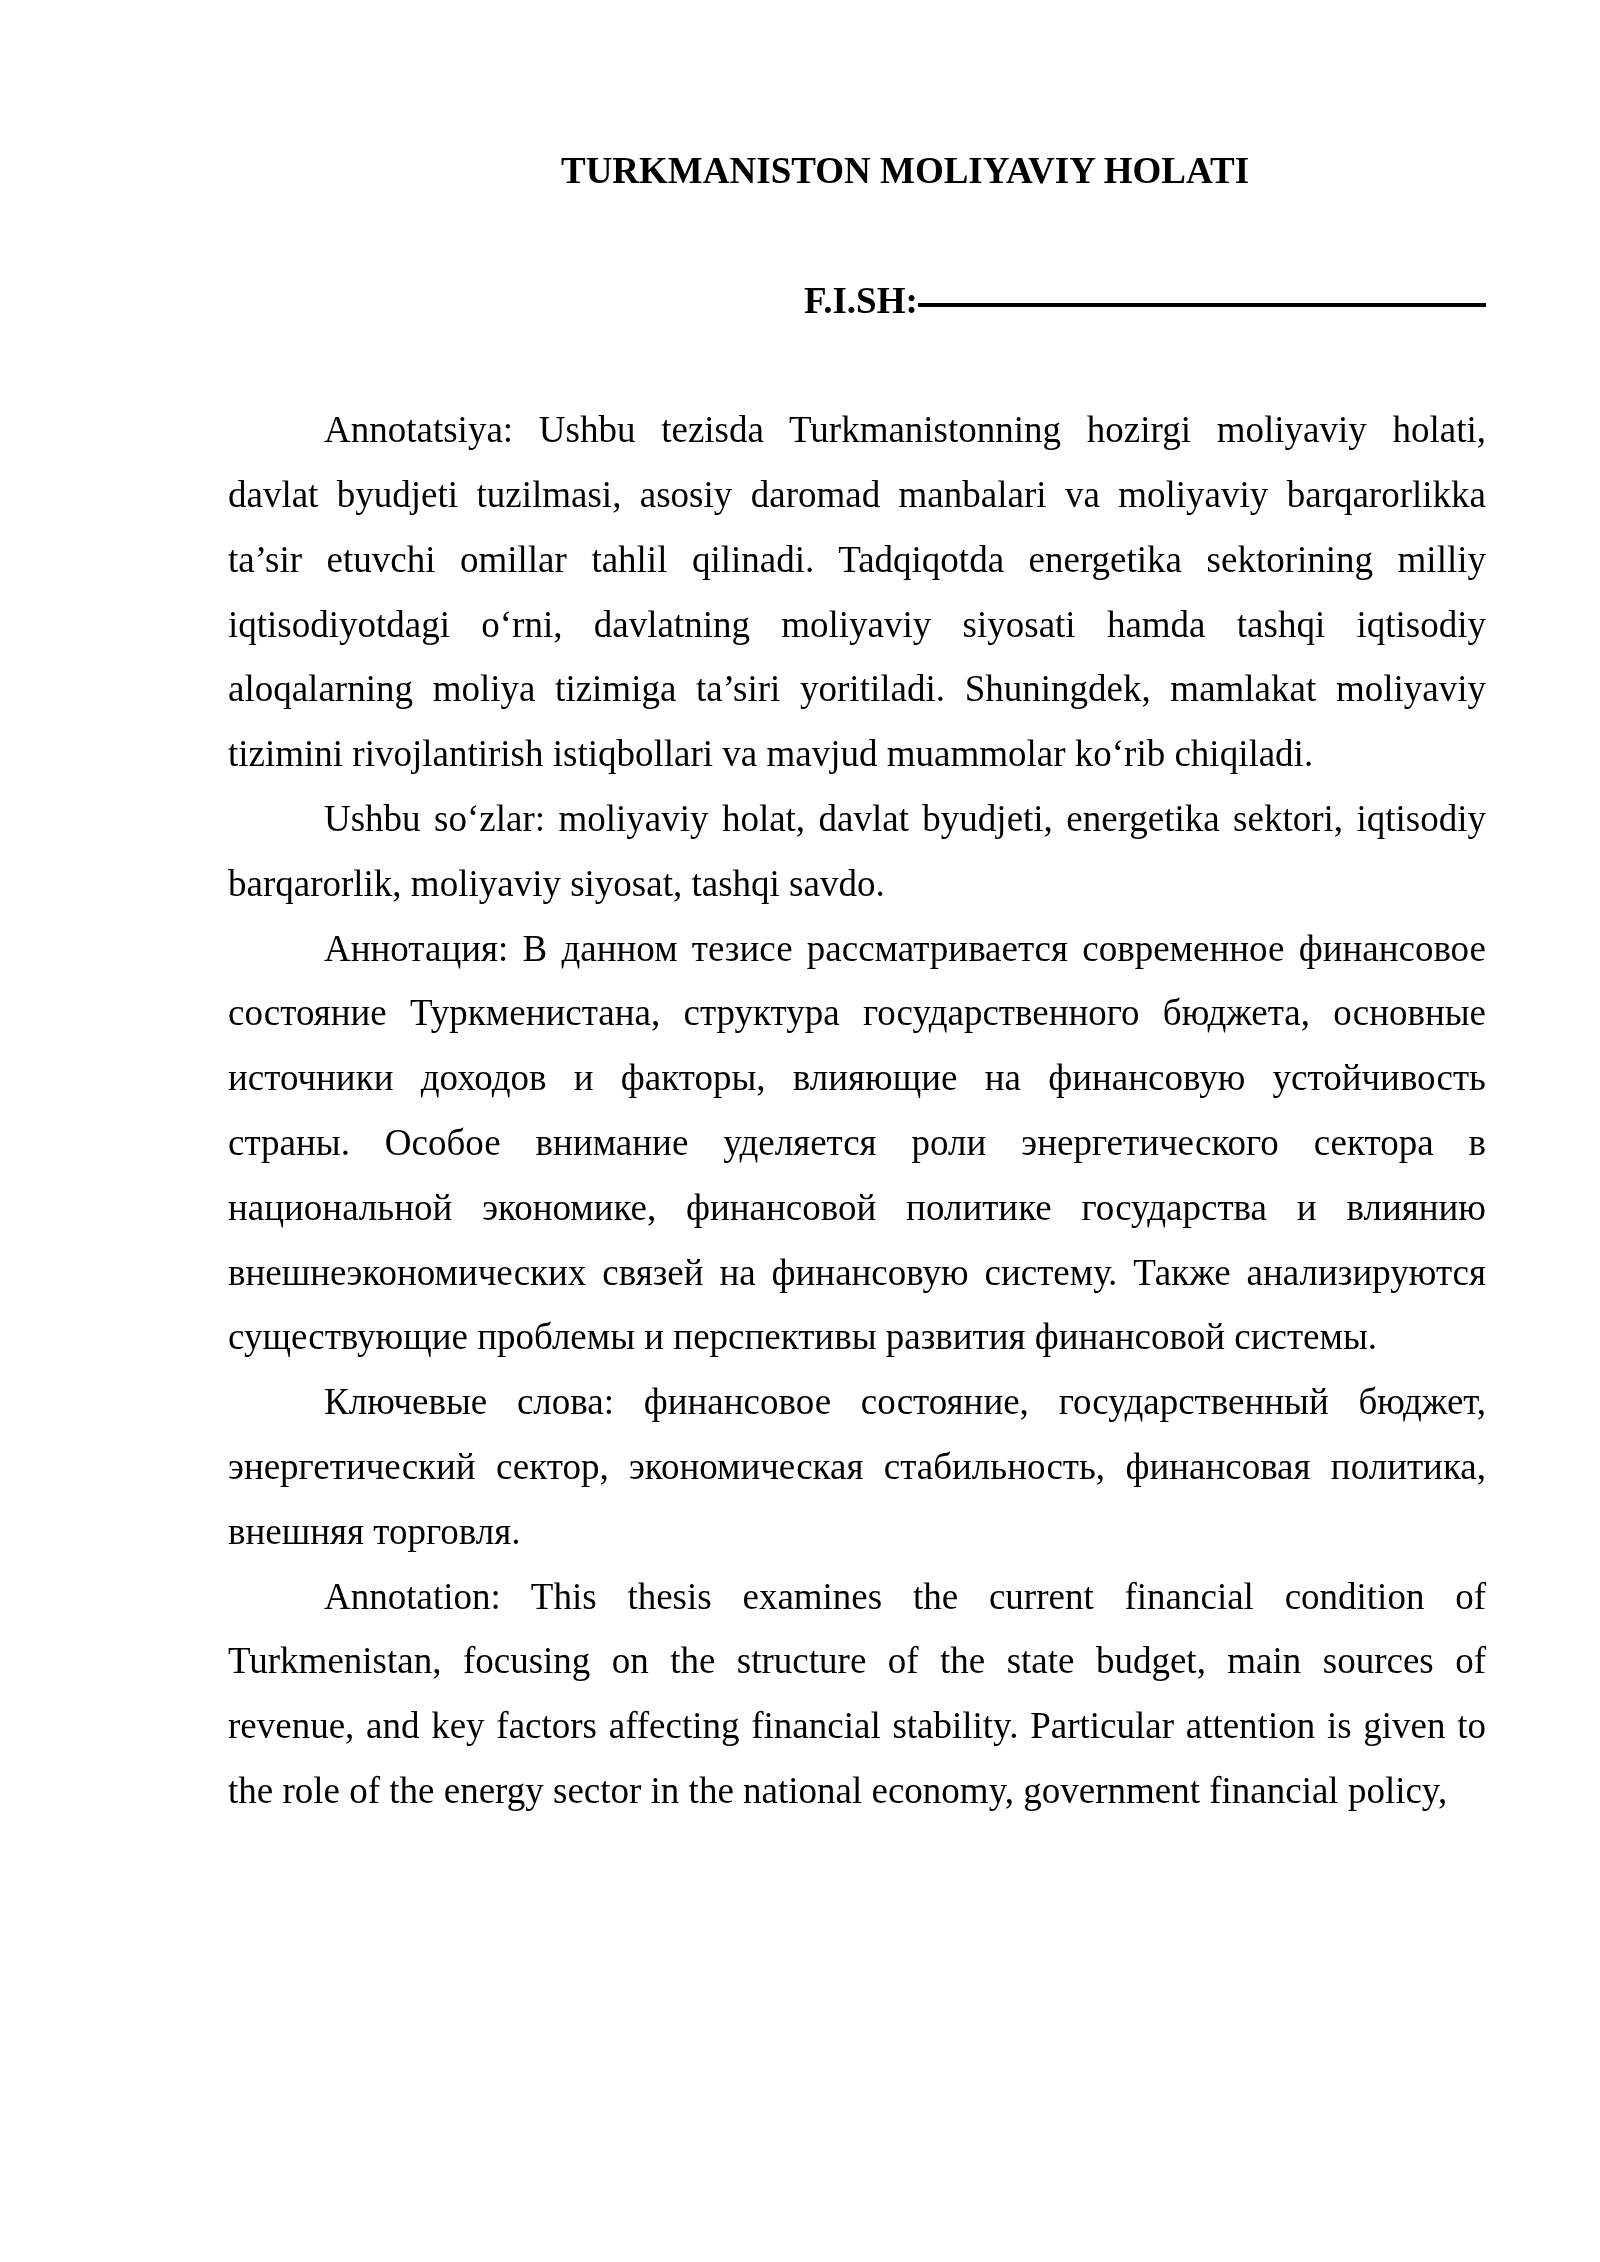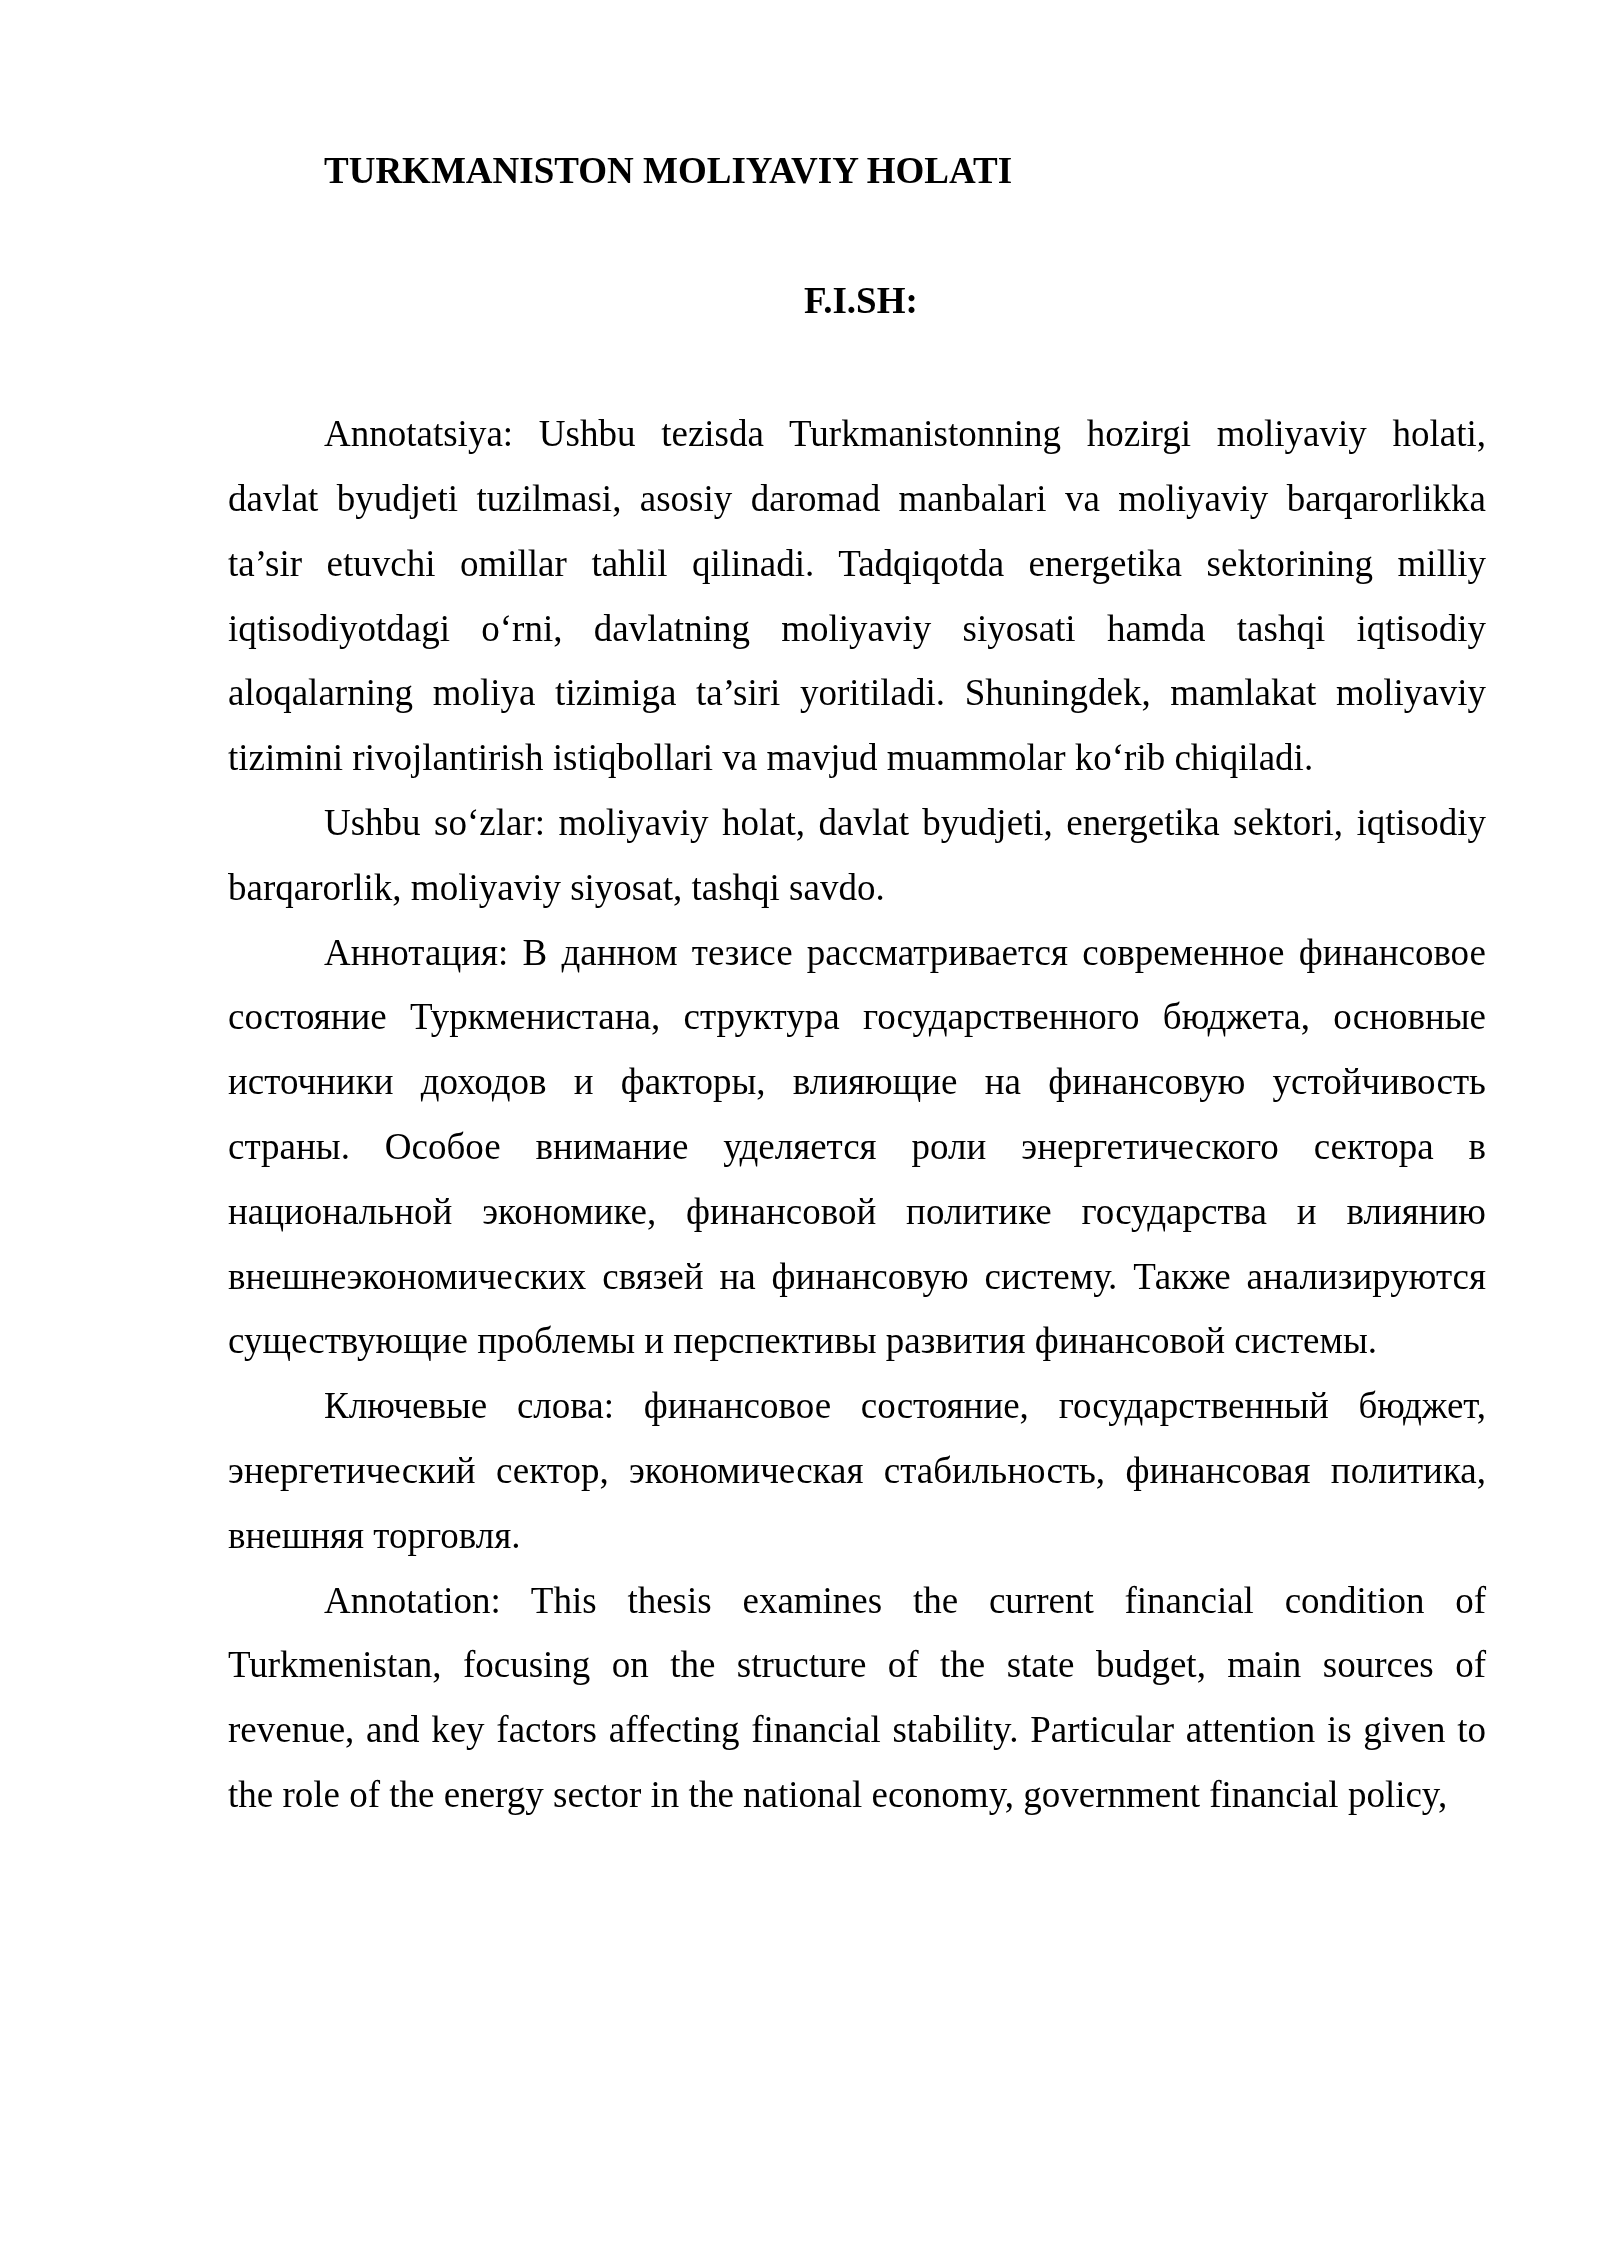--- a/index.html
+++ b/index.html
@@ -19,35 +19,34 @@
   .content {
     position: absolute;
     left: 228px;
     top: 139px;
     width: 1258px;
     font-size: 37px;
     line-height: 64.8px;
   }
   .title-block {
     padding-left: 96px;
-    text-align: left;
+    text-align: center;
     font-weight: bold;
   }
   .title-line {
     white-space: nowrap;
   }
   .blank-line {
     height: 64.8px;
   }
   .fish-line {
     display: flex;
     align-items: baseline;
     padding-left: 576px;
     font-weight: bold;
-    flex-direction: column;
   }
   .fish-label {
     white-space: nowrap;
   }
   .fish-underline {
     flex: 1 1 auto;
     border-bottom: 4px solid #000000;
     transform: translateY(-6px);
     height: 0;
   }

